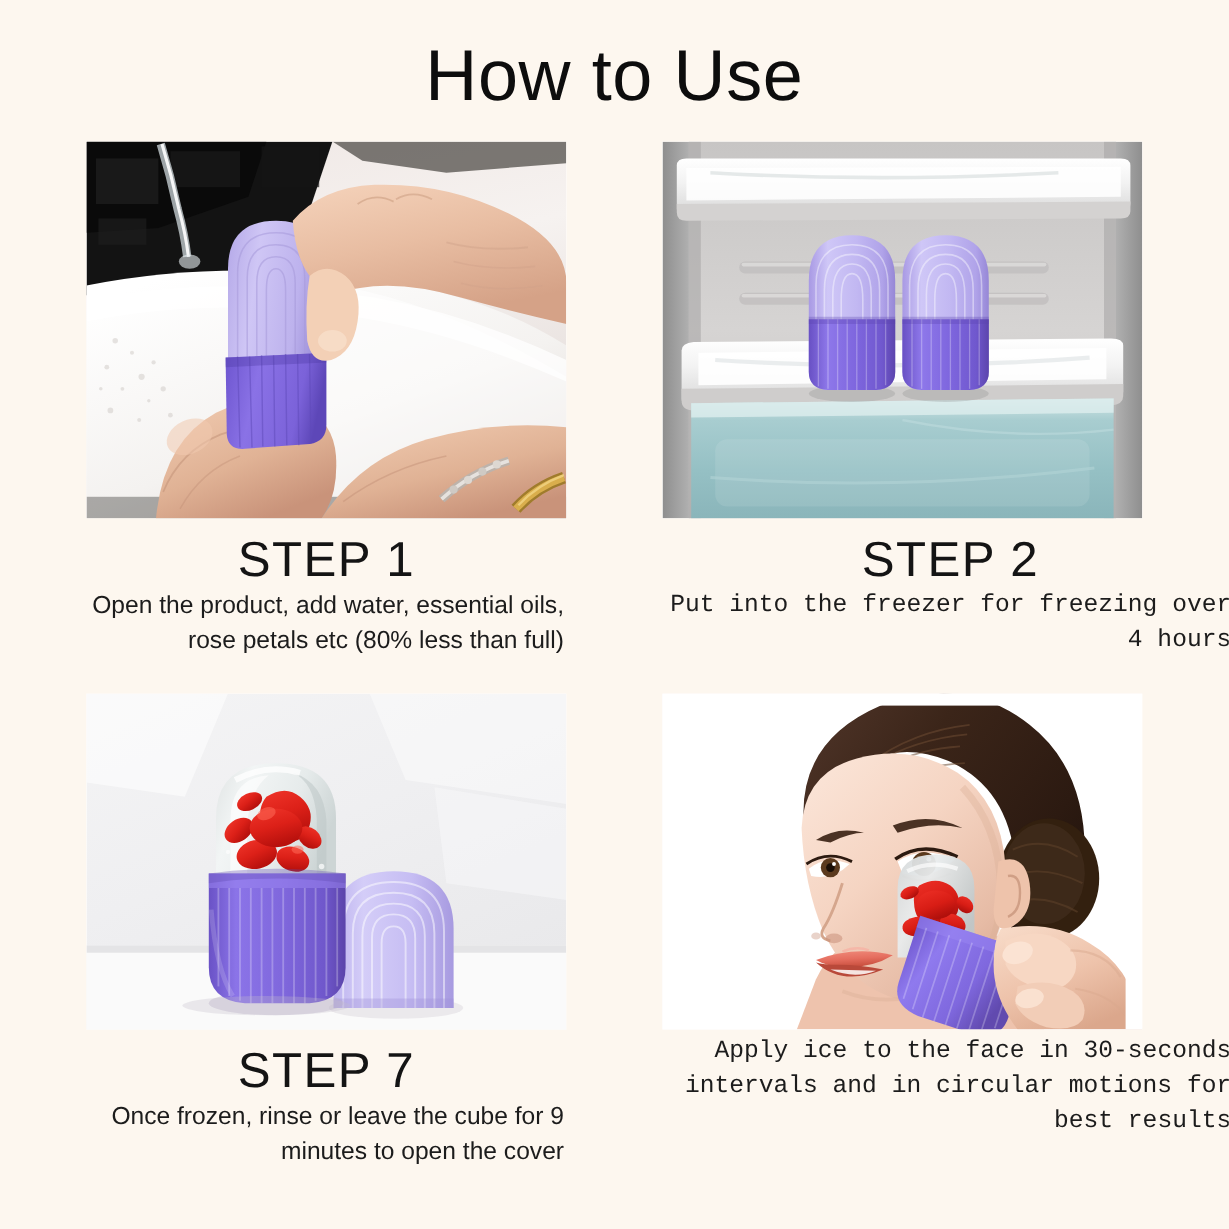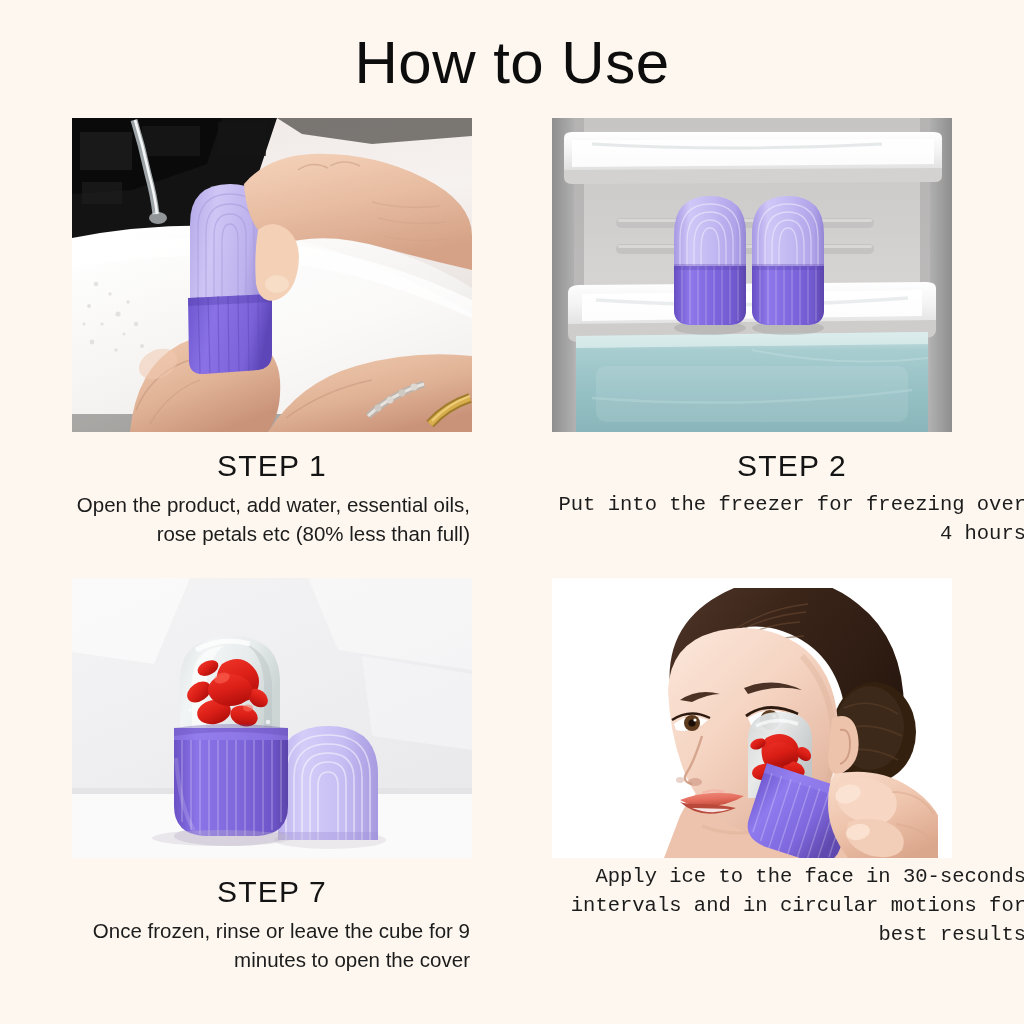--- a/index.html
+++ b/index.html
@@ -64,21 +64,21 @@
     background: #fff;
   }
 
   .photo.small { height: 280px; }
 
   .photo svg { display: block; width: 100%; height: 100%; }
 
   .step-label {
     margin-top: 14px;
     text-align: center;
-    font-size: 30px;
+    font-size: 41px;
     line-height: 40px;
     font-weight: 300;
     letter-spacing: 1.2px;
     color: #141414;
   }
 
   .step-desc {
     margin-top: 4px;
     text-align: right;
     font-size: 20.5px;

